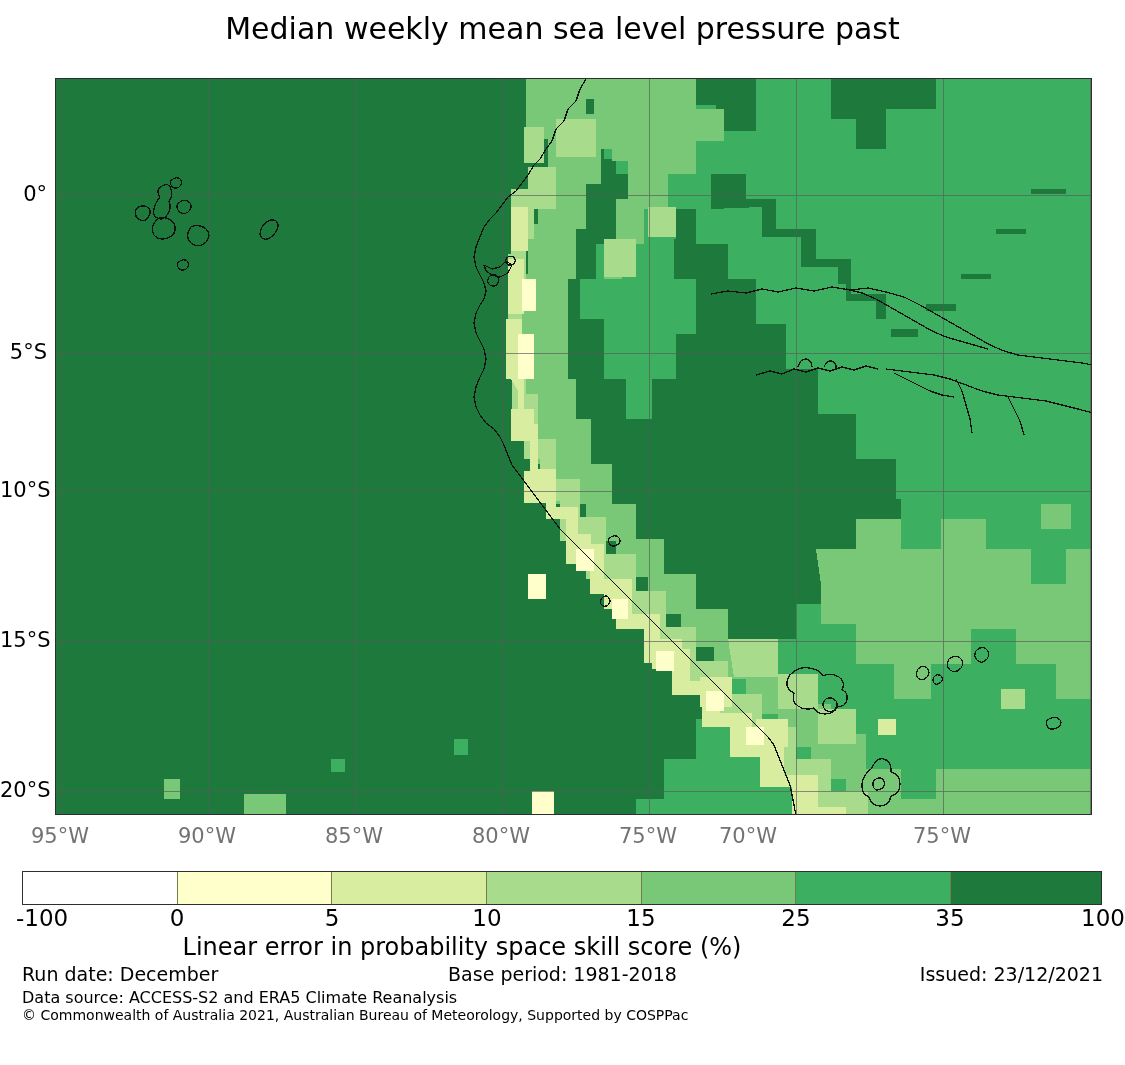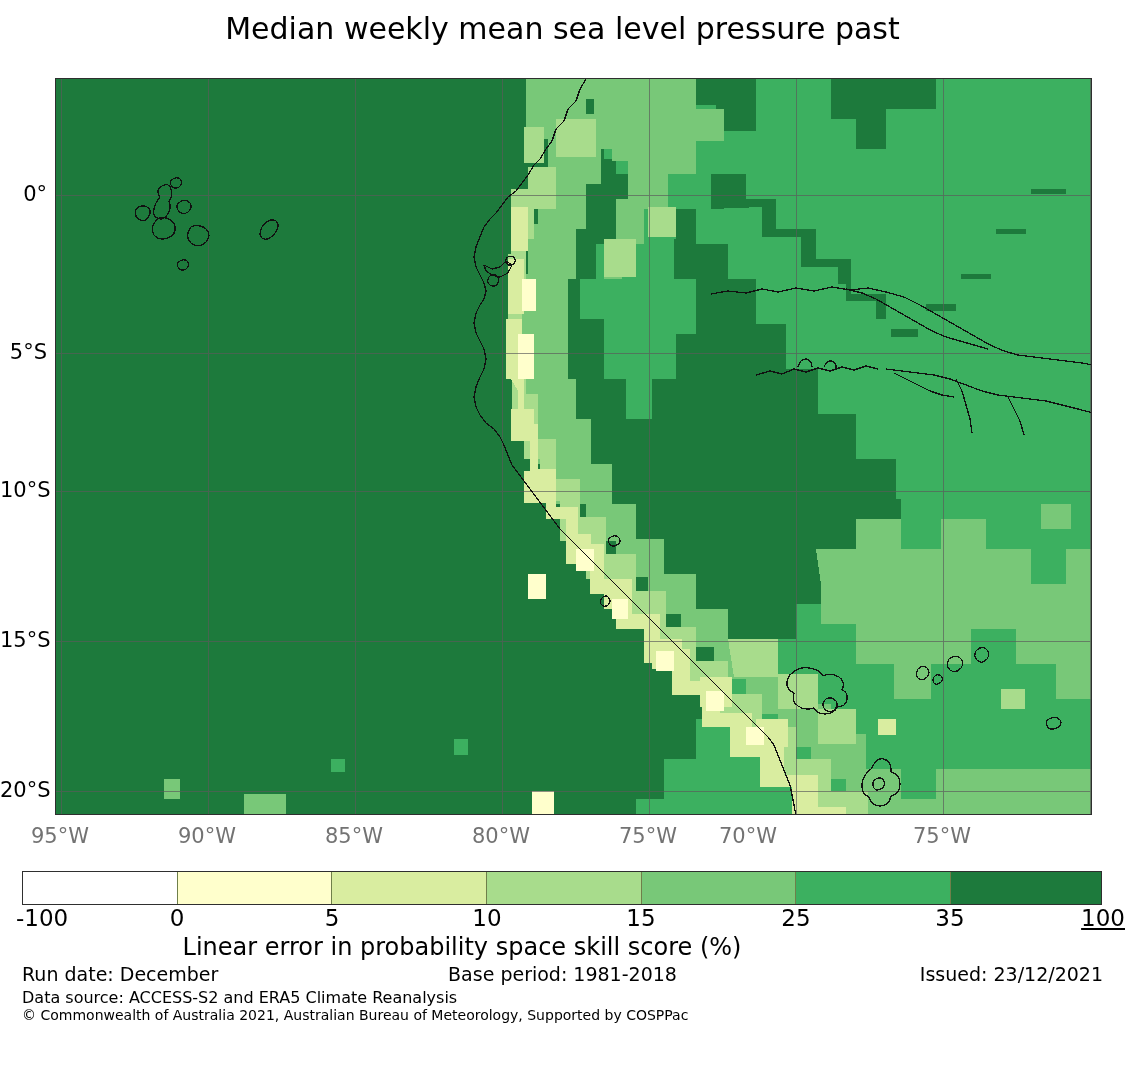--- a/index.html
+++ b/index.html
@@ -21,21 +21,21 @@
       transform:translateY(-50%);}
   .xt{position:absolute;top:824px;font-size:21px;color:#737373;transform:translateX(-50%);}
 
   
   #cbar{position:absolute;left:22px;top:871px;width:1080px;height:34px;
         box-sizing:border-box;border:1px solid #2f2f2f;display:flex;}
   #cbar .seg{height:100%;border-right:1px solid #6f7f4a;box-sizing:border-box;}
   #cbar .seg:last-child{border-right:none;}
   .cbt{position:absolute;top:905px;font-size:23px;color:#000;transform:translateX(-50%);}
   #cbt-first{transform:translateX(0);}
-  #cbt-last{transform:translateX(-100%);text-decoration:underline;}
+  #cbt-last{transform:translateX(-100%);}
 
   #cbar-title{position:absolute;left:0;top:933px;width:924px;text-align:center;
               font-size:24px;color:#000;}
 
   
   .f-row{position:absolute;width:1125px;left:0;color:#000;}
   #foot-run{top:963px;left:22px;width:auto;font-size:19px;}
   #foot-base{top:963px;text-align:center;font-size:19px;}
   #foot-issued{top:963px;right:22px;left:auto;width:auto;text-align:right;font-size:19px;}
   #foot-src{top:988px;left:22px;width:auto;font-size:16px;}

